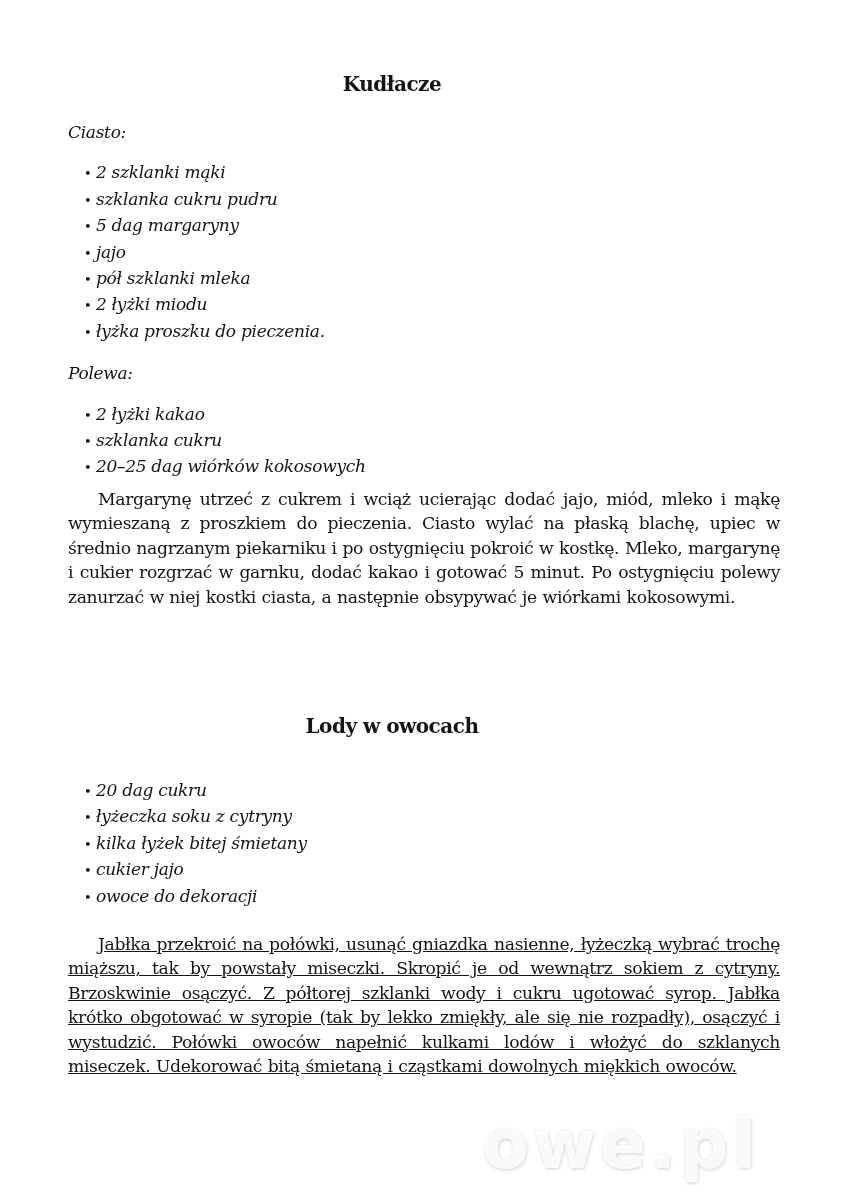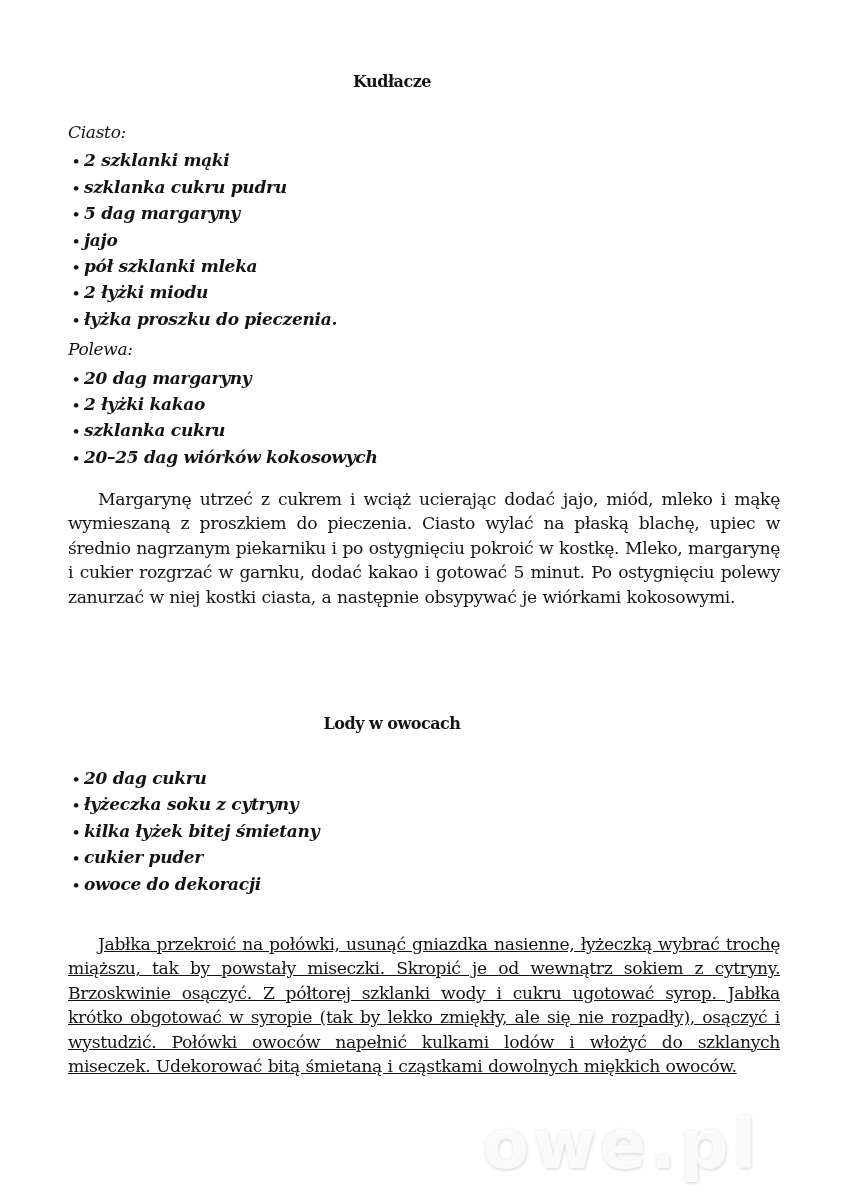--- a/index.html
+++ b/index.html
@@ -21,21 +21,21 @@
       width: 849px;
       height: 1200px;
     }
     .recipe-title {
       position: absolute;
       left: 0;
       width: 784px;
       text-align: center;
       font-family: "DejaVu Serif", serif;
       font-weight: bold;
-      font-size: 16px;
+      font-size: 20px;
       letter-spacing: -0.5px;
       margin: 0;
     }
     #title-1 { top: 72px; }
     #title-2 { top: 714px; }
 
     .ingredients {
       position: absolute;
       left: 68px;
       font-family: "DejaVu Serif", serif;
@@ -47,23 +47,22 @@
     #ingredients-1 { top: 120px; }
     #ingredients-2 { top: 762px; }
 
     .ingredients .section-label {
       display: block;
       margin: 0;
       font-style: italic;
     }
     .ingredients ul {
       list-style: none;
-      margin: 4px;
+      margin: 16px;
       padding: 0;
-      font-weight: bold;
     }
     .ingredients li {
       margin: 0;
       padding: 0;
       white-space: nowrap;
     }
     .ingredients li .bullet {
       display: inline-block;
       width: 12px;
       font-style: normal;
@@ -118,36 +117,35 @@
       <li><span class="bullet">•</span><span>2 szklanki mąki</span></li>
       <li><span class="bullet">•</span><span>szklanka cukru pudru</span></li>
       <li><span class="bullet">•</span><span>5 dag margaryny</span></li>
       <li><span class="bullet">•</span><span>jajo</span></li>
       <li><span class="bullet">•</span><span>pół szklanki mleka</span></li>
       <li><span class="bullet">•</span><span>2 łyżki miodu</span></li>
       <li><span class="bullet">•</span><span>łyżka proszku do pieczenia.</span></li>
     </ul>
     <span class="section-label">Polewa:</span>
     <ul>
-      <li><span class="bullet">•</span><span>20 dag margaryny</span></li>
       <li><span class="bullet">•</span><span>2 łyżki kakao</span></li>
       <li><span class="bullet">•</span><span>szklanka cukru</span></li>
       <li><span class="bullet">•</span><span>20–25 dag wiórków kokosowych</span></li>
     </ul>
   </div>
 
   <p class="instructions" id="instructions-1">Margarynę utrzeć z cukrem i wciąż ucierając dodać jajo, miód, mleko i mąkę wymieszaną z proszkiem do pieczenia. Ciasto wylać na płaską blachę, upiec w średnio nagrzanym piekarniku i po ostygnięciu pokroić w kostkę. Mleko, margarynę i cukier rozgrzać w garnku, dodać kakao i gotować 5 minut. Po ostygnięciu polewy zanurzać w niej kostki ciasta, a następnie obsypywać je wiórkami kokosowymi.</p>
 
   <h1 class="recipe-title" id="title-2">Lody w owocach</h1>
 
   <div class="ingredients" id="ingredients-2">
     <ul>
       <li><span class="bullet">•</span><span>20 dag cukru</span></li>
       <li><span class="bullet">•</span><span>łyżeczka soku z cytryny</span></li>
       <li><span class="bullet">•</span><span>kilka łyżek bitej śmietany</span></li>
-      <li><span class="bullet">•</span><span>cukier puder</span></li>
+      <li><span class="bullet">•</span><span>cukier jajo</span></li>
       <li><span class="bullet">•</span><span>owoce do dekoracji</span></li>
     </ul>
   </div>
 
   <p class="instructions" id="instructions-2">Jabłka przekroić na połówki, usunąć gniazdka nasienne, łyżeczką wybrać trochę miąższu, tak by powstały miseczki. Skropić je od wewnątrz sokiem z cytryny. Brzoskwinie osączyć. Z półtorej szklanki wody i cukru ugotować syrop. Jabłka krótko obgotować w syropie (tak by lekko zmiękły, ale się nie rozpadły), osączyć i wystudzić. Połówki owoców napełnić kulkami lodów i włożyć do szklanych miseczek. Udekorować bitą śmietaną i cząstkami dowolnych miękkich owoców.</p>
 
 </div>
 
 </body></html>

